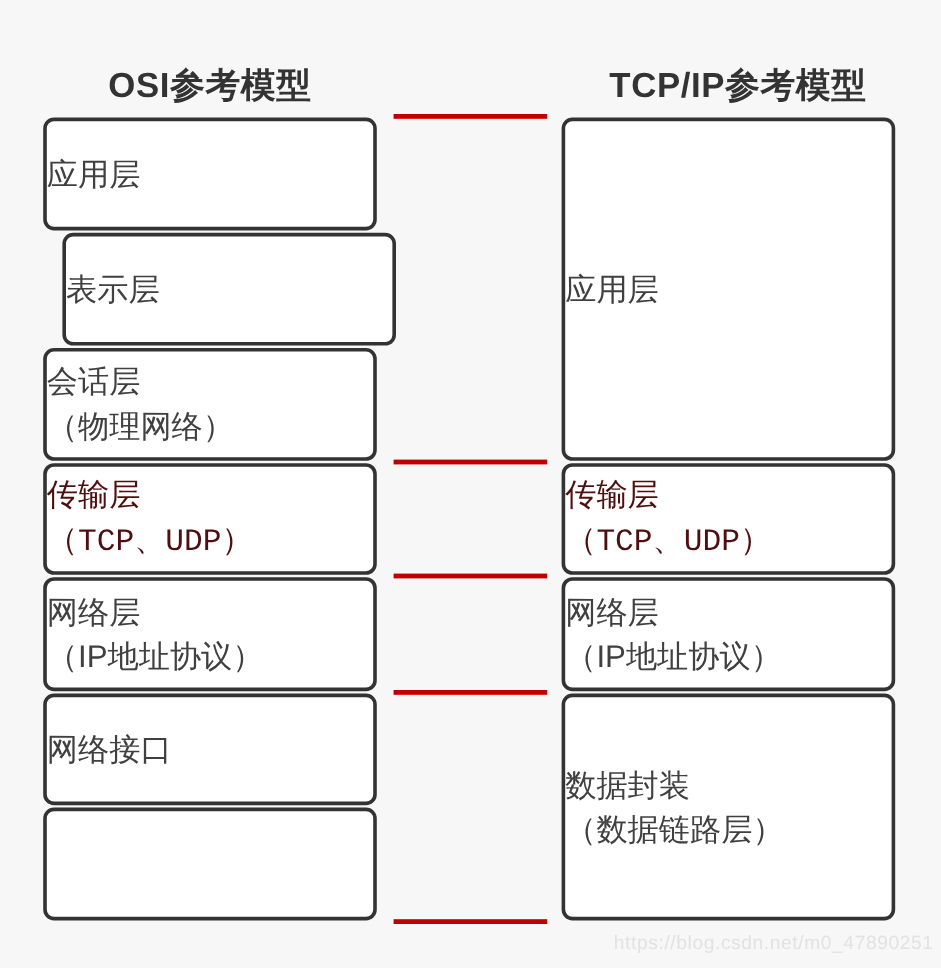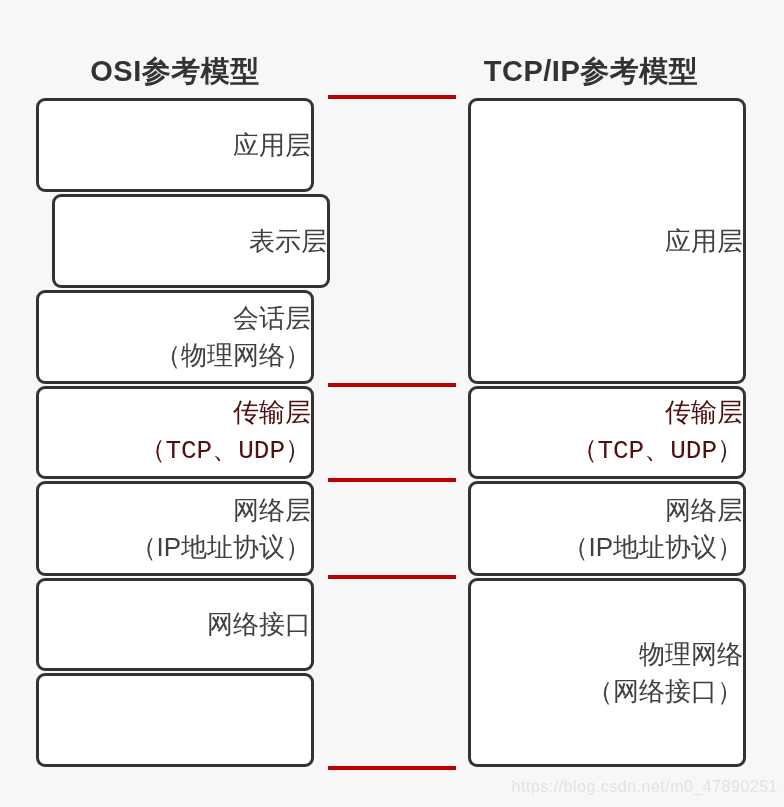--- a/index.html
+++ b/index.html
@@ -28,29 +28,29 @@
     position: absolute;
     top: 52px;
     width: 278px;
     text-align: center;
     font-size: 29px;
     font-weight: bold;
     color: var(--c-title);
     letter-spacing: 0.5px;
   }
   .col-title.left  { left: 36px; }
-  .col-title.right { left: 452px; }
+  .col-title.right { left: 476px; }
   .box {
     position: absolute;
     background: var(--c-box_fill);
     border: 3px solid var(--c-box_border);
     border-radius: 9px;
     display: flex;
     flex-direction: column;
-    align-items: flex-end;
+    align-items: flex-start;
     justify-content: center;
     text-align: center;
   }
   .box .ln {
     display: block;
     font-size: 26px;
     line-height: 37px;
     color: var(--c-text);
     white-space: nowrap;
   }
@@ -118,18 +118,18 @@
   </div>
   <div class="box hl" style="left:468px;top:386px;width:278px;height:93px">
     <span class="ln">传输层</span>
     <span class="ln">（TCP、UDP）</span>
   </div>
   <div class="box" style="left:468px;top:481px;width:278px;height:95px">
     <span class="ln">网络层</span>
     <span class="ln">（IP地址协议）</span>
   </div>
   <div class="box" style="left:468px;top:578px;width:278px;height:189px">
-    <span class="ln">物理网络</span>
-    <span class="ln">（网络接口）</span>
+    <span class="ln">数据封装</span>
+    <span class="ln">（数据链路层）</span>
   </div>
 
   <div class="watermark">https://blog.csdn.net/m0_47890251</div>
 </div>
 
 </body></html>

